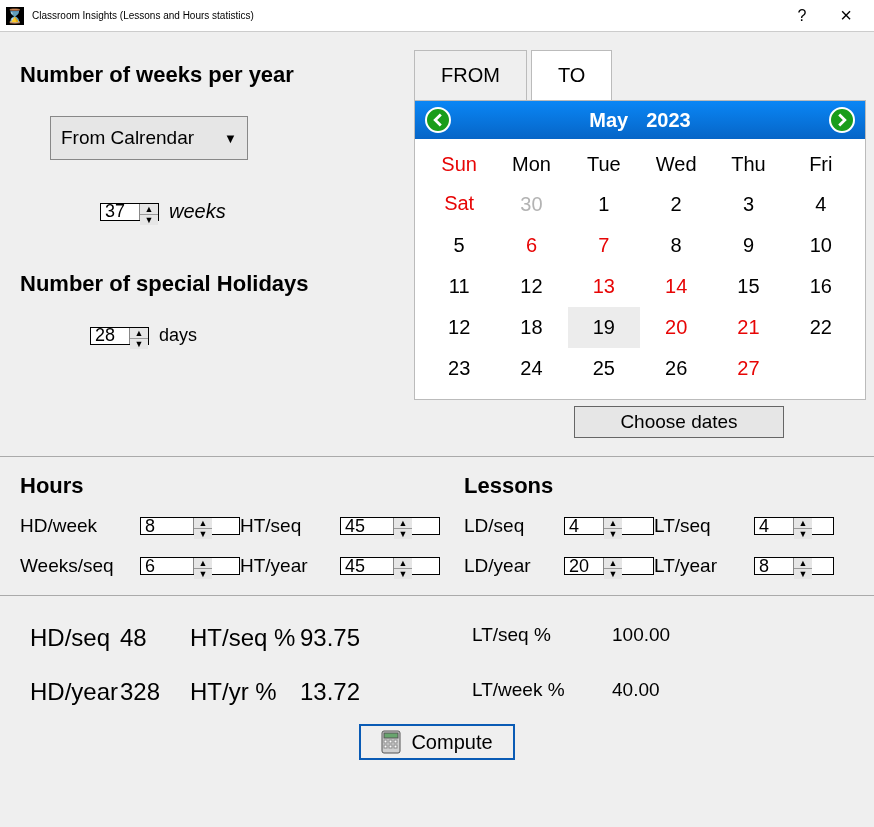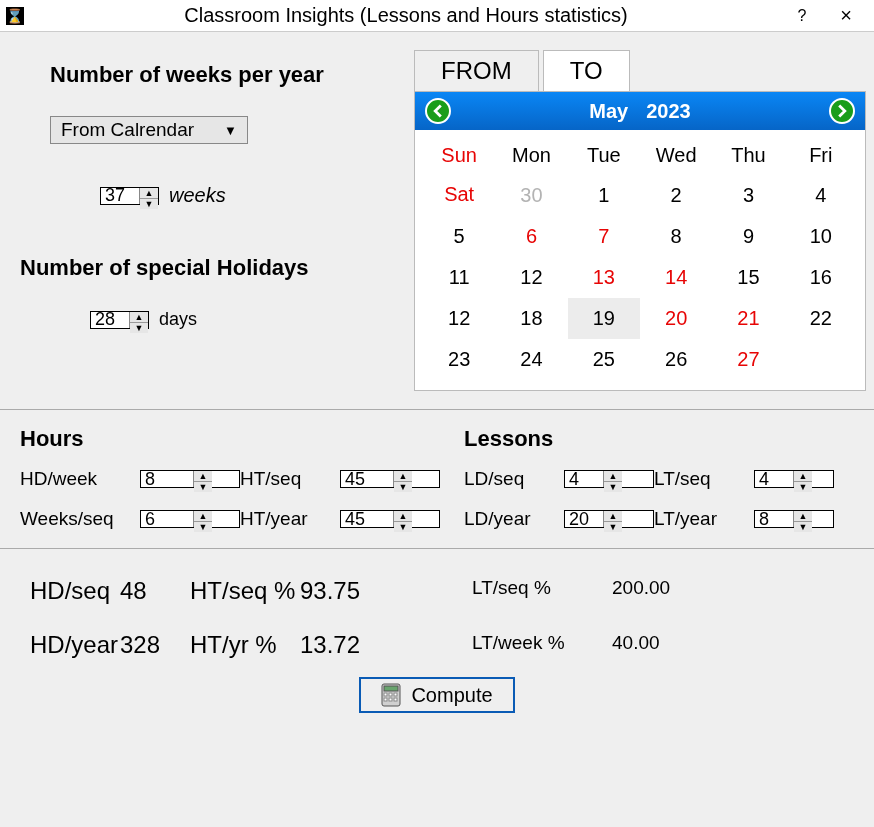--- a/index.html
+++ b/index.html
@@ -25,23 +25,22 @@
     width: 18px; height: 18px;
     background: #000;
     display: inline-flex;
     align-items: center; justify-content: center;
     margin-right: 8px;
   }
   .titlebar .app-icon span {
     color: #fff; font-size: 14px; line-height: 1; font-weight: bold;
   }
   .titlebar .title-text {
-    font-size: 20px;
+    font-size: 10px;
     flex: 1;
-    text-align: center;
   }
   .titlebar .winbtn {
     width: 44px; height: 28px;
     display: inline-flex; align-items: center; justify-content: center;
     font-size: 16px;
     cursor: default;
   }
   .content {
     padding: 18px 20px 0 20px;
   }
@@ -57,21 +56,21 @@
   .heading {
     font-weight: bold;
     font-size: 22px;
     margin-bottom: 28px;
   }
   .combo {
     display: inline-flex;
     align-items: center;
     border: 1px solid #888;
     background: #e6e6e6;
-    height: 28px;
+    height: 44px;
     padding: 0 10px;
     font-size: 19px;
     gap: 30px;
     cursor: default;
   }
   .combo .chev {
     font-size: 13px;
   }
   .row-inline {
     display: flex; align-items: center; gap: 10px;
@@ -115,23 +114,23 @@
   .col-right {
     flex: 1;
   }
   .tabbar {
     display: flex;
     gap: 4px;
   }
   .tab {
     border: 1px solid #bbb;
     border-bottom: none;
-    padding: 6px 26px;
+    padding: 13px 26px;
     background: #efefef;
-    font-size: 24px;
+    font-size: 20px;
     cursor: default;
   }
   .tab.active {
     background: #fff;
     font-weight: normal;
   }
   .calendar {
     border: 1px solid #bbb;
     background: #fff;
     width: 452px;
@@ -263,21 +262,21 @@
       <span>⌛</span>
     </span>
   <span class="title-text">Classroom Insights (Lessons and Hours statistics)</span>
   <span class="winbtn">?</span>
   <span class="winbtn" style="font-size:20px">×</span>
 </div>
 
 <div class="content">
   <div class="top-row">
     <div class="col-left">
-      <div class="heading" style="margin-left:30px">Number of weeks per year</div>
+      <div class="heading" style="">Number of weeks per year</div>
       <div style="margin-left:30px">
         <div class="combo">
           <span>From Calrendar</span>
           <span class="chev">▼</span>
         </div>
       </div>
       <div class="row-inline">
         <span class="spin">
           <input value="37" style="">
           <span class="arrows">
@@ -354,20 +353,21 @@
             <div class="cell red">20</div>
             <div class="cell red">21</div>
             <div class="cell ">22</div>
             <div class="cell ">23</div>
             <div class="cell ">24</div>
             <div class="cell ">25</div>
             <div class="cell ">26</div>
             <div class="cell red">27</div>
           </div>
       </div>
+      <div class="choose-btn">Choose dates</div>
     </div>
   </div>
 
   <hr class="section">
 
   <div class="mid-row">
     <div class="mid-col">
       <h3>Hours</h3>
       <div class="field-grid">
         <span>HD/week</span>
@@ -454,21 +454,21 @@
       <span>HT/seq %</span>
       <span>93.75</span>
 
       <span>HD/year</span>
       <span>328</span>
       <span>HT/yr %</span>
       <span>13.72</span>
     </div>
     <div class="res-right">
       <span>LT/seq %</span>
-      <span>200.00</span>
+      <span>100.00</span>
       <span>LT/week %</span>
       <span>40.00</span>
     </div>
   </div>
 
   <div class="compute">
     <svg class="calc-icon" viewBox="0 0 20 24">
       <rect x="1" y="1" width="18" height="22" rx="2" fill="#d0d0d0" stroke="#555"></rect>
       <rect x="3" y="3" width="14" height="5" fill="#69a56e" stroke="#555"></rect>
       <rect x="3" y="10" width="3" height="3" fill="#fff" stroke="#888"></rect>

